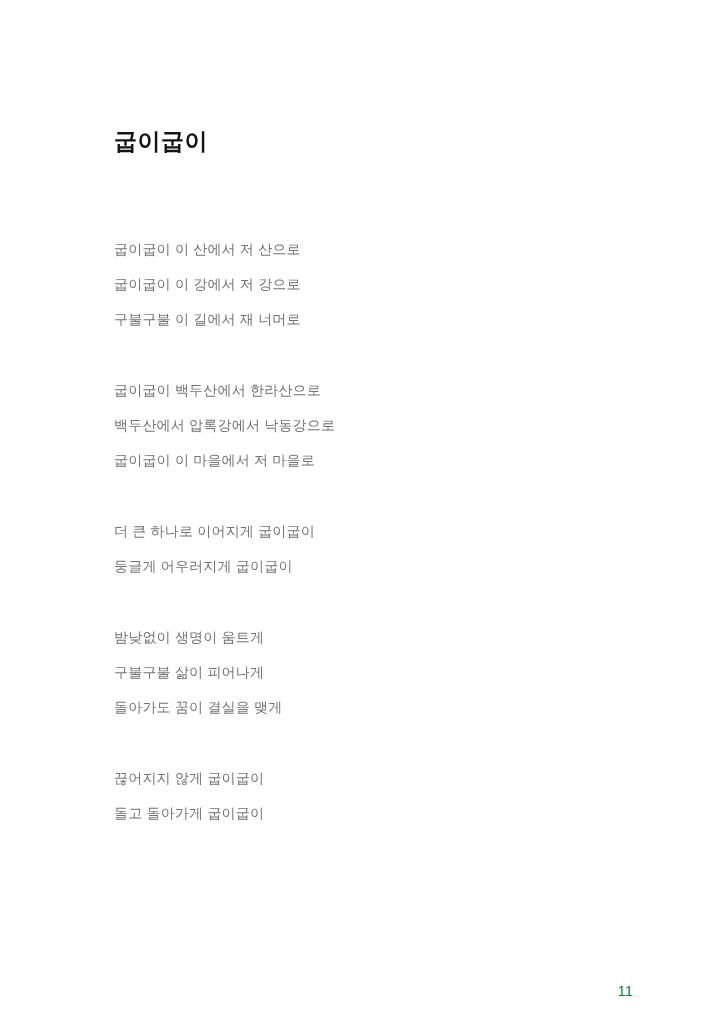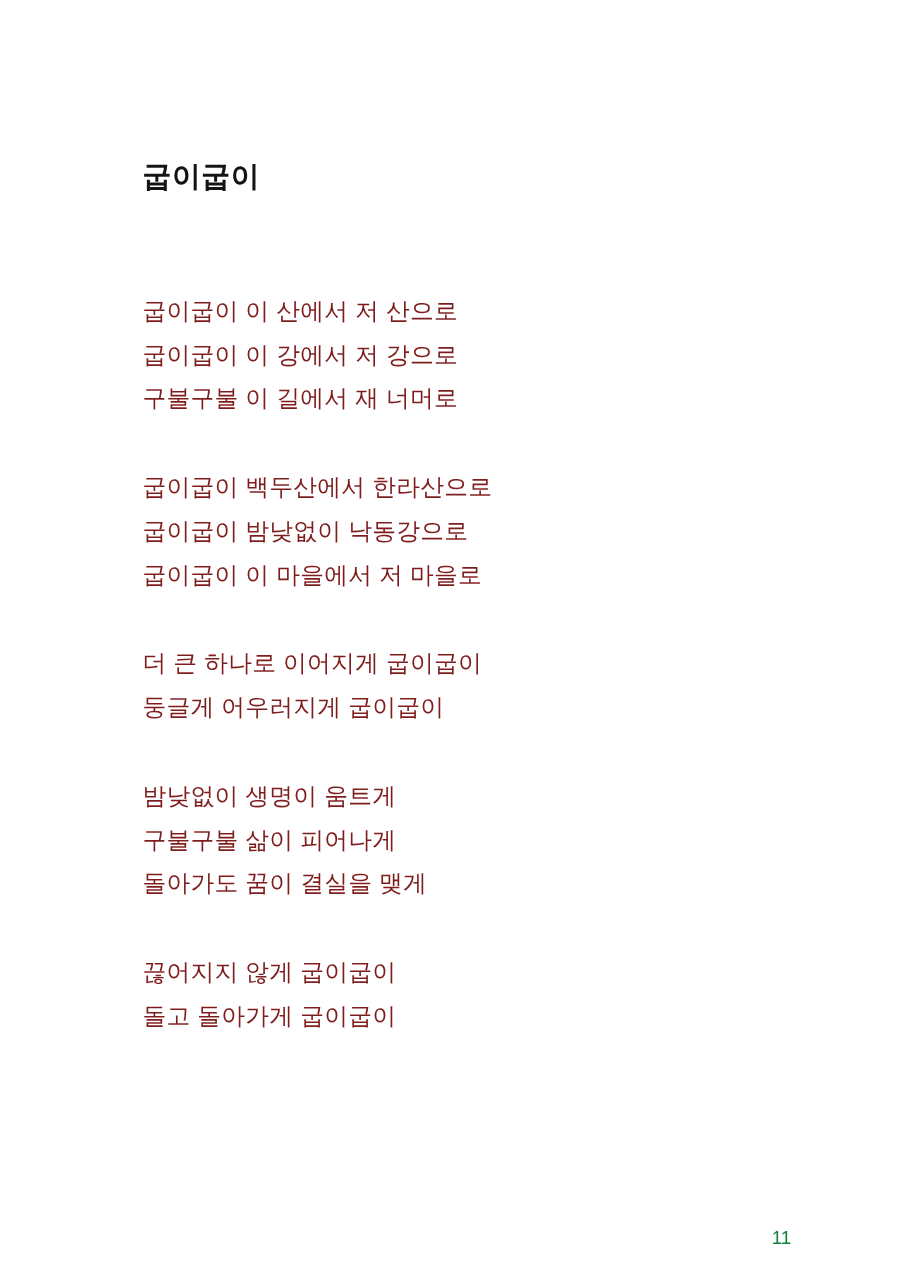--- a/index.html
+++ b/index.html
@@ -37,23 +37,23 @@
     top: 198px;
     width: 480px;
   }
   .stanza {
     margin: 0 0 36px 0;
   }
   .stanza:last-child {
     margin-bottom: 0;
   }
   .line {
-    font-size: 19px;
+    font-size: 14px;
     line-height: 35px;
-    color: #7f1d1d;
+    color: #737373;
     letter-spacing: 0.2px;
     white-space: nowrap;
   }
   .page-number {
     position: absolute;
     right: 88px;
     top: 948px;
     font-size: 15px;
     color: #15803d;
   }
@@ -68,21 +68,21 @@
   <div class="poem-body">
 
     <div class="stanza">
       <div class="line">굽이굽이 이 산에서 저 산으로</div>
       <div class="line">굽이굽이 이 강에서 저 강으로</div>
       <div class="line">구불구불 이 길에서 재 너머로</div>
     </div>
 
     <div class="stanza">
       <div class="line">굽이굽이 백두산에서 한라산으로</div>
-      <div class="line">굽이굽이 밤낮없이 낙동강으로</div>
+      <div class="line">백두산에서 압록강에서 낙동강으로</div>
       <div class="line">굽이굽이 이 마을에서 저 마을로</div>
     </div>
 
     <div class="stanza">
       <div class="line">더 큰 하나로 이어지게 굽이굽이</div>
       <div class="line">둥글게 어우러지게 굽이굽이</div>
     </div>
 
     <div class="stanza">
       <div class="line">밤낮없이 생명이 움트게</div>

